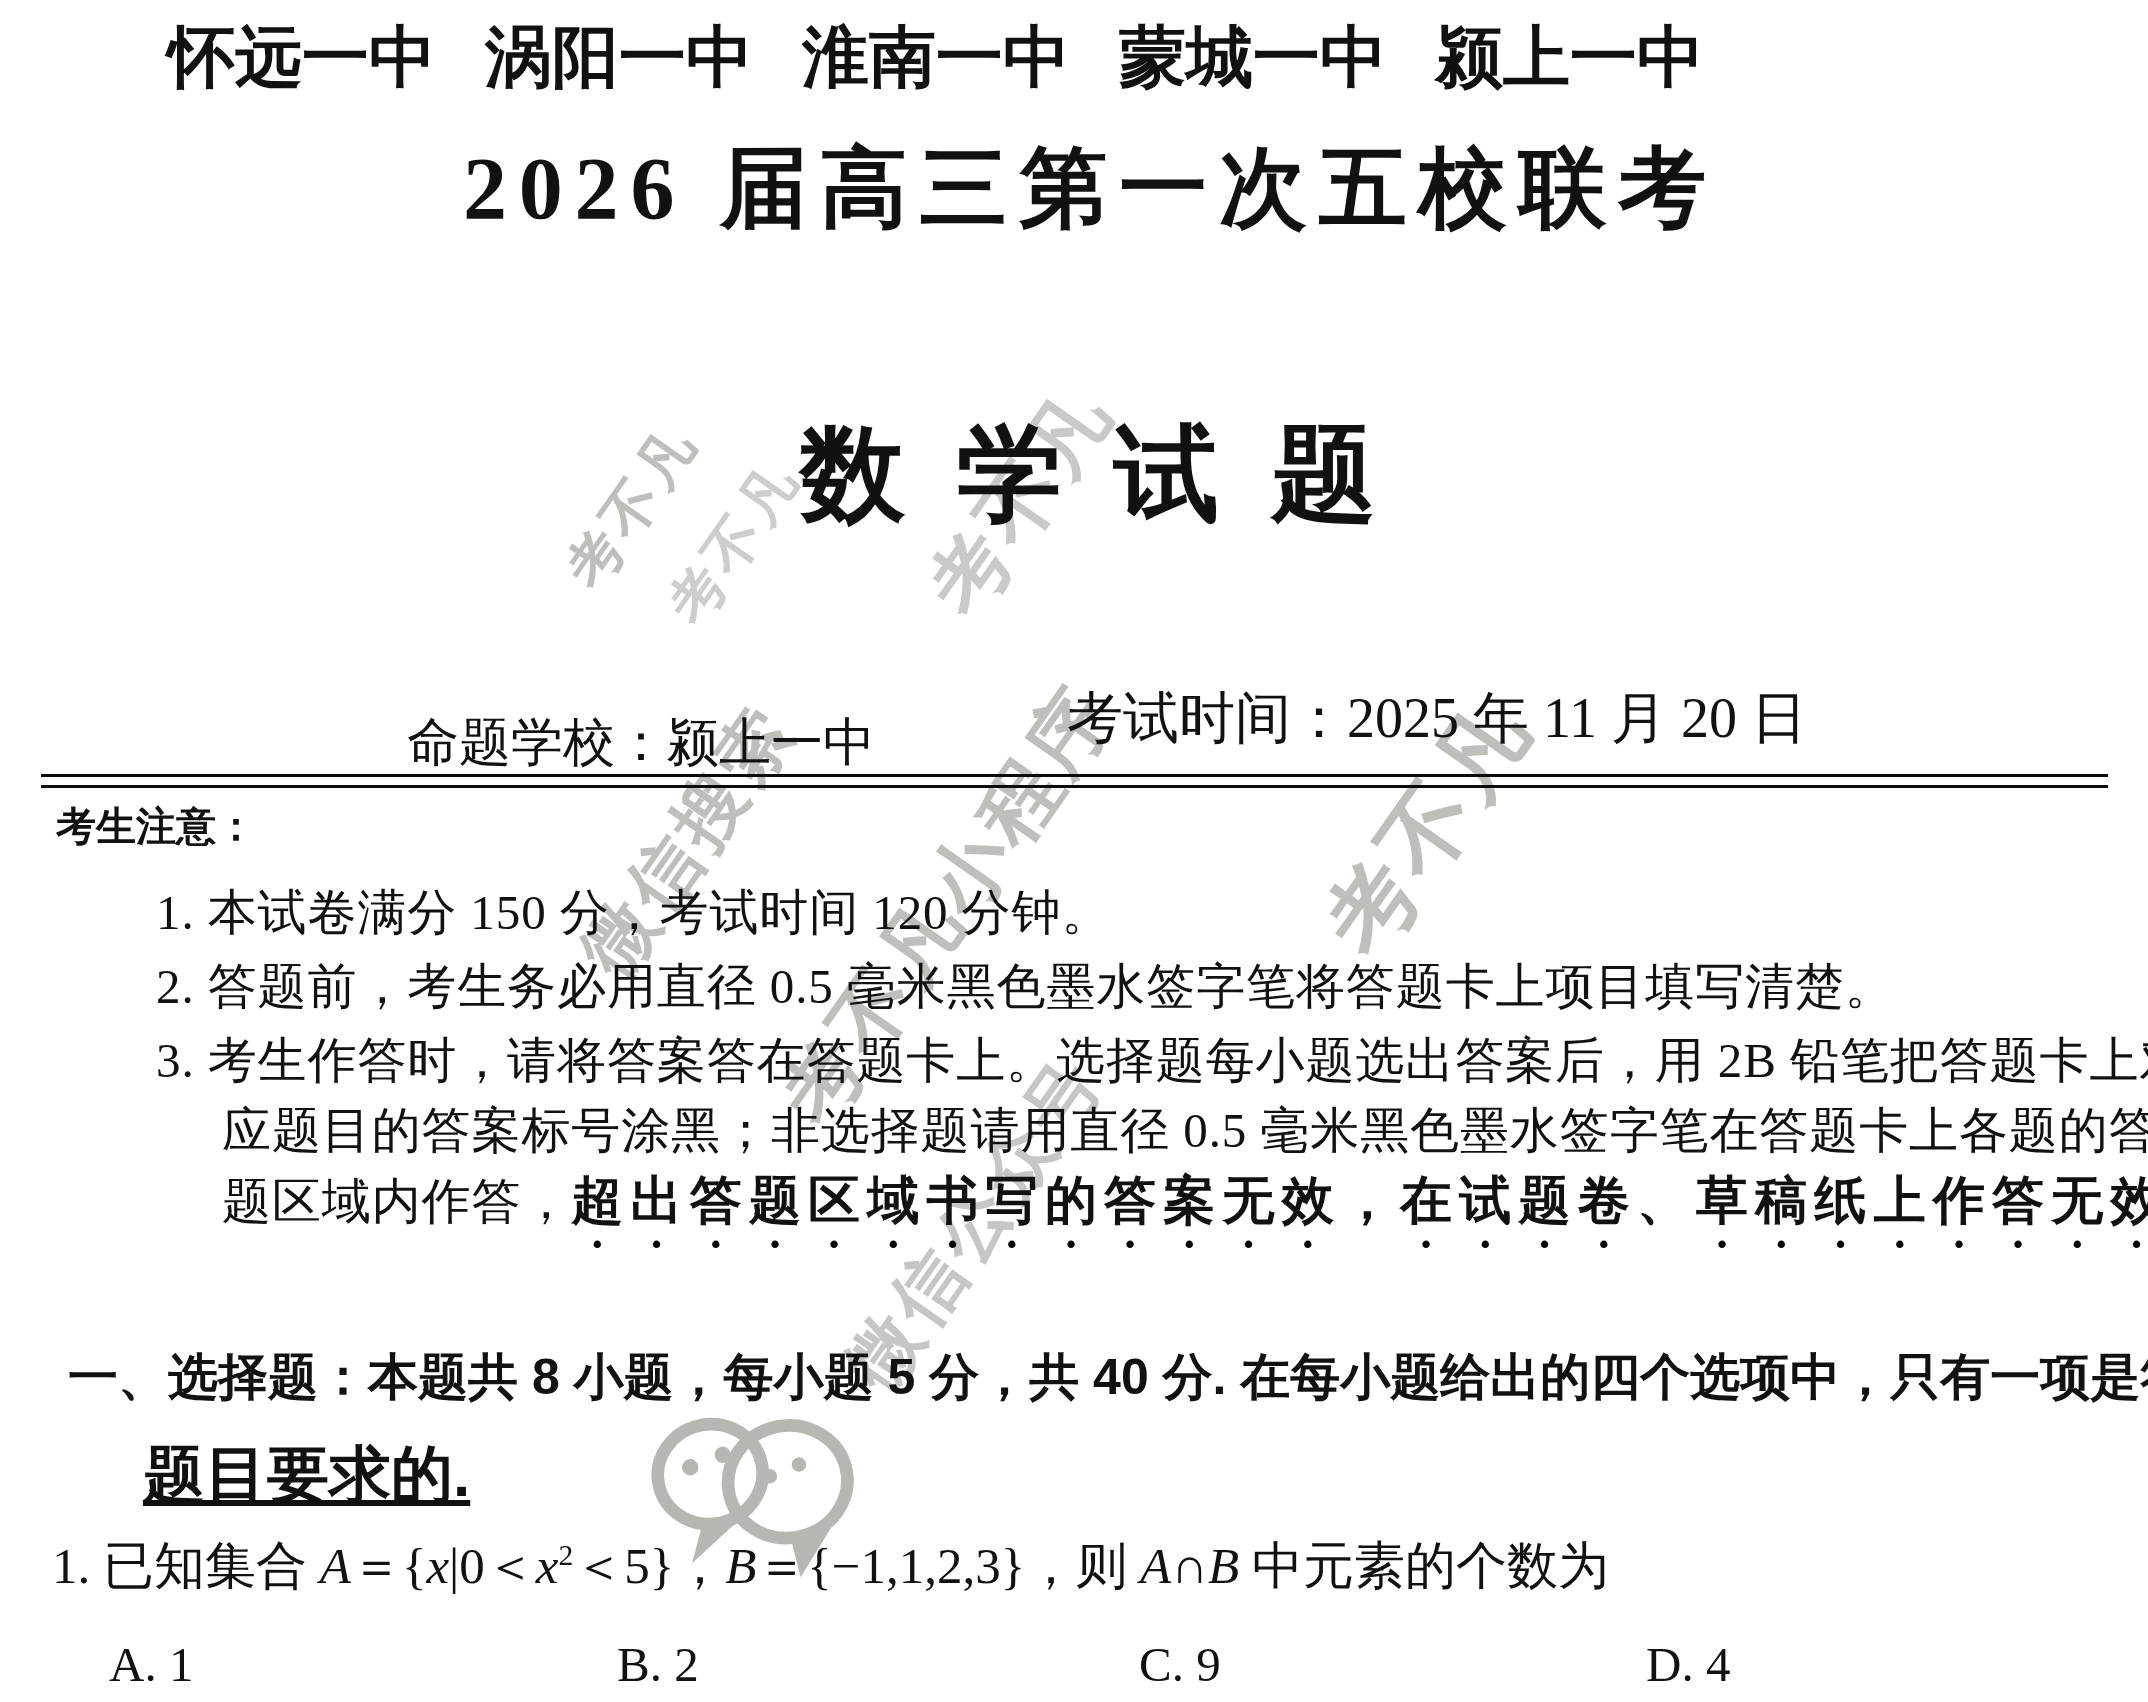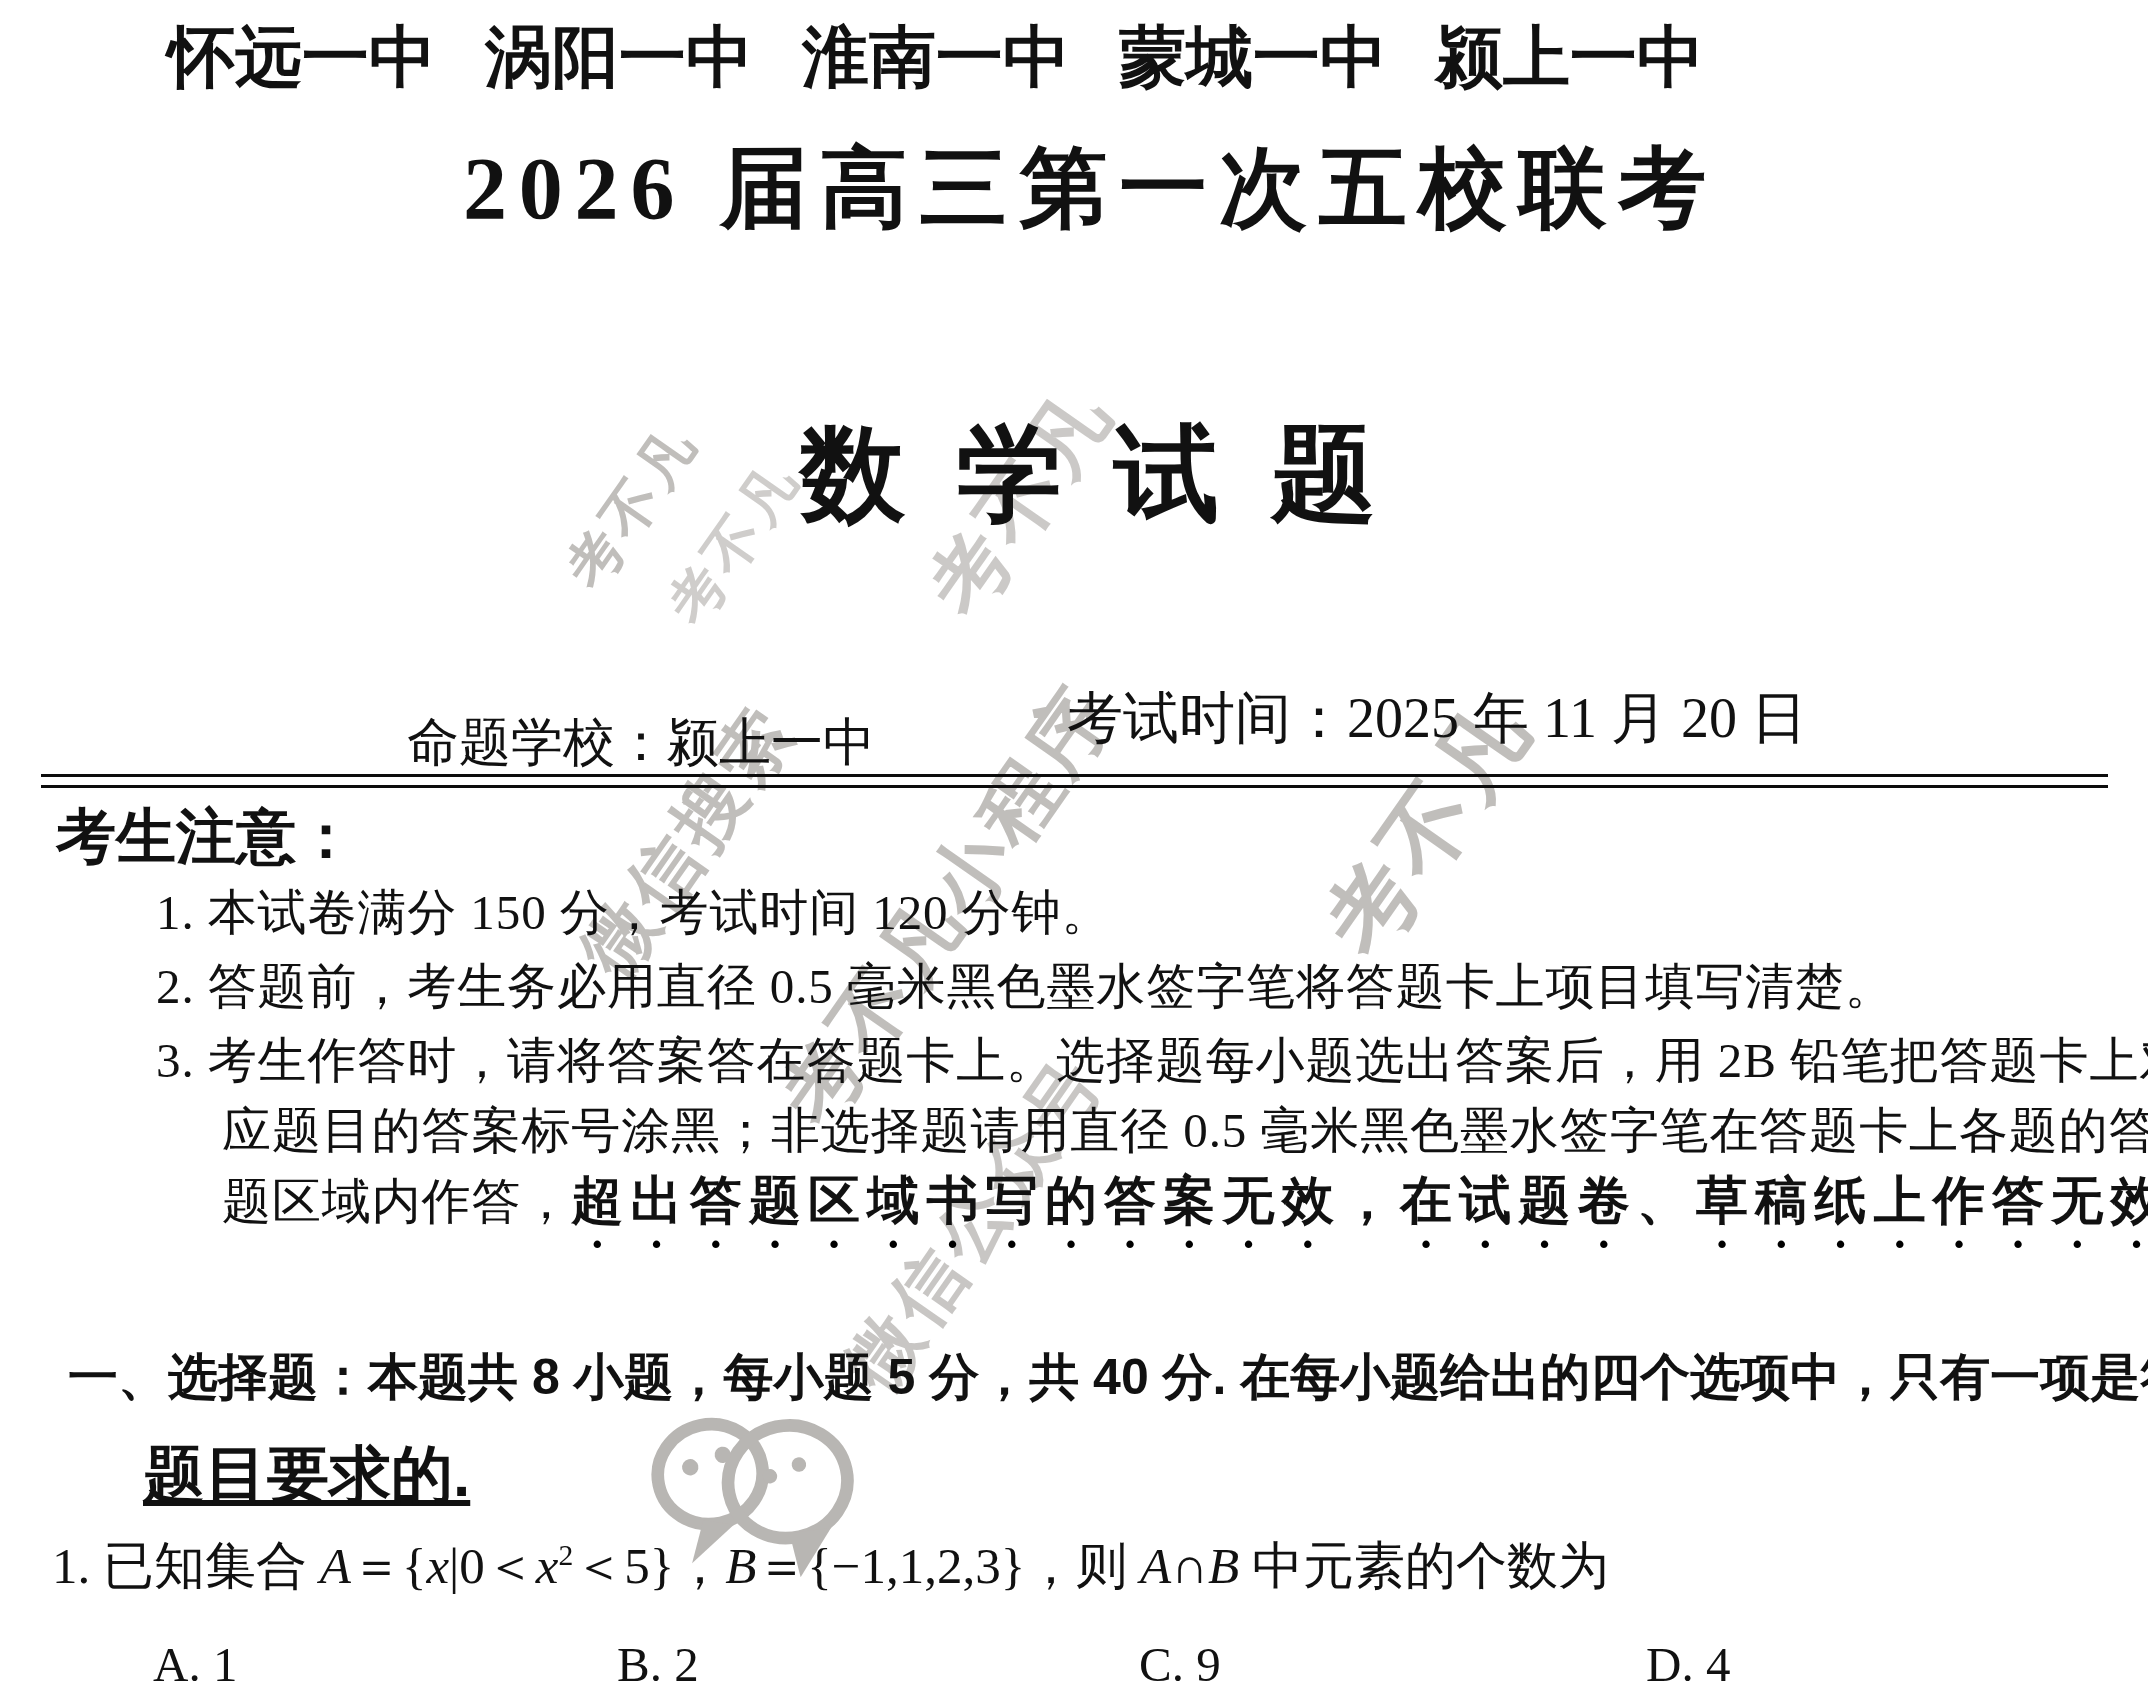--- a/index.html
+++ b/index.html
@@ -31,21 +31,21 @@
   }
   .meta-setter { top: 689px; left: 407px;  font-size: 52px; margin-top: 27px; }
   .meta-time   { top: 689px; left: 1067px; font-size: 56px; }
 
   .double-rule {
     position: absolute; z-index: 3;
     top: 774px; left: 41px; width: 2067px; height: 8.1px;
     border-top: 3.6px solid #0c0c0c; border-bottom: 3.6px solid #0c0c0c;
   }
 
-  .notice-heading { top: 805px; left: 56px; font-size: 60px; font-weight: 700; }
+  .notice-heading { top: 805px; left: 56px; font-size: 40px; font-weight: 700; }
   .body-line { font-size: 49px; letter-spacing: 0.9px; text-align: right; }
   .n1  { top: 887px;  left: 156px; }
   .n2  { top: 961px; left: 156px; }
   .n3a { top: 1035px; left: 156px; }
   .n3b { top: 1105px; left: 222px; }
   .n3c { top: 1171px; left: 222px; }
 
   .emphasis-dots {
     font-family: "Liberation Sans", "DejaVu Sans", sans-serif;
     font-weight: 700; font-size: 52px; letter-spacing: 7.2px;
@@ -59,21 +59,21 @@
   .sec2 { top: 1442px; left: 143px; font-size: 62px; font-weight: 700; text-decoration: underline; }
 
   .q1 { top: 1540px; left: 52px; font-size: 51px; }
   .qp-cn  { font-family: "Liberation Serif", "DejaVu Serif", serif; margin-top: 19px; }
   .qp-rm  { font-family: "Liberation Serif", "DejaVu Serif", serif; }
   .qp-var { font-family: "Liberation Serif", "DejaVu Serif", serif; font-style: italic; }
   .qp-sup { font-family: "Liberation Serif", "DejaVu Serif", serif;
             font-size: 0.58em; vertical-align: super; }
 
   .opt { top: 1639px; font-size: 49px; }
-  .opt-a { left: 109px; margin-left: 44px; }  .opt-b { left: 617px; }
+  .opt-a { left: 109px; }  .opt-b { left: 617px; }
   .opt-c { left: 1139px; } .opt-d { left: 1646px; }
 
   
   .wm {
     position: absolute; z-index: 1;
     font-family: "Liberation Sans", "DejaVu Sans", sans-serif;
     font-weight: 700;
     color: #8e8a85; opacity: 0.55;
     white-space: nowrap;
     transform: translate(-50%, -50%) rotate(-55deg);

